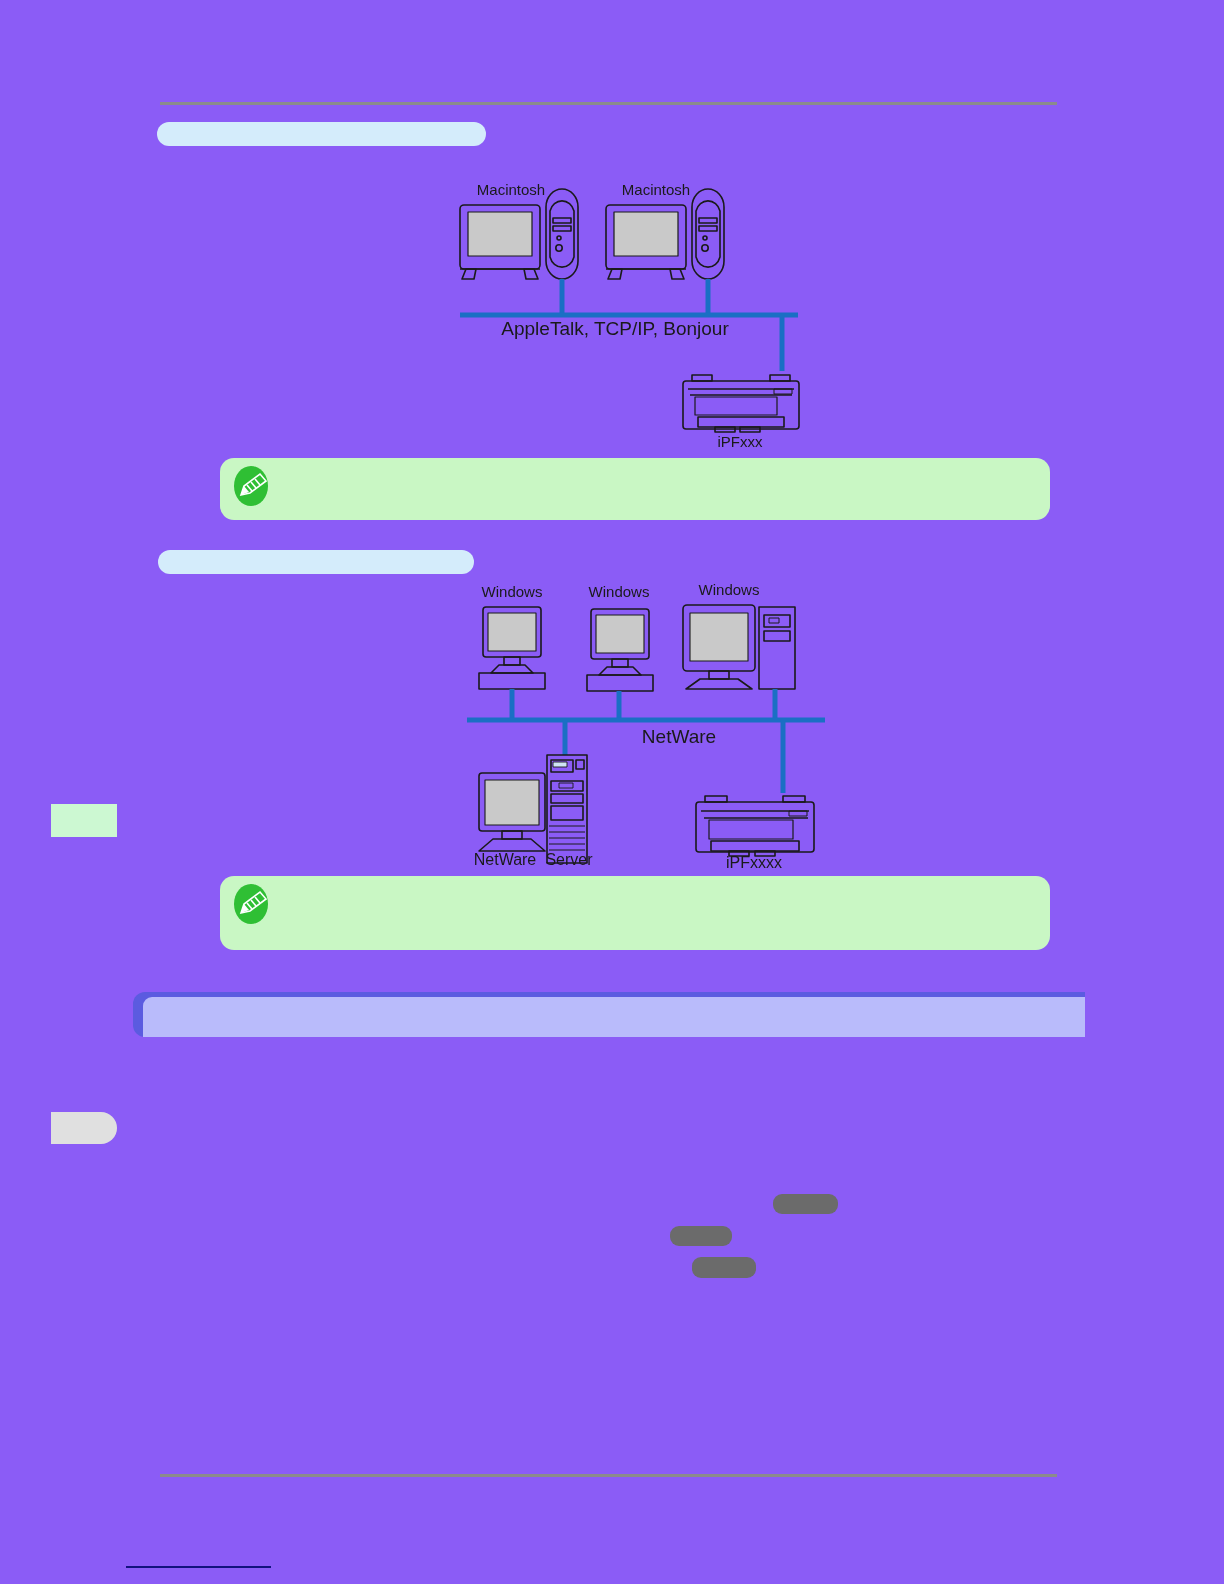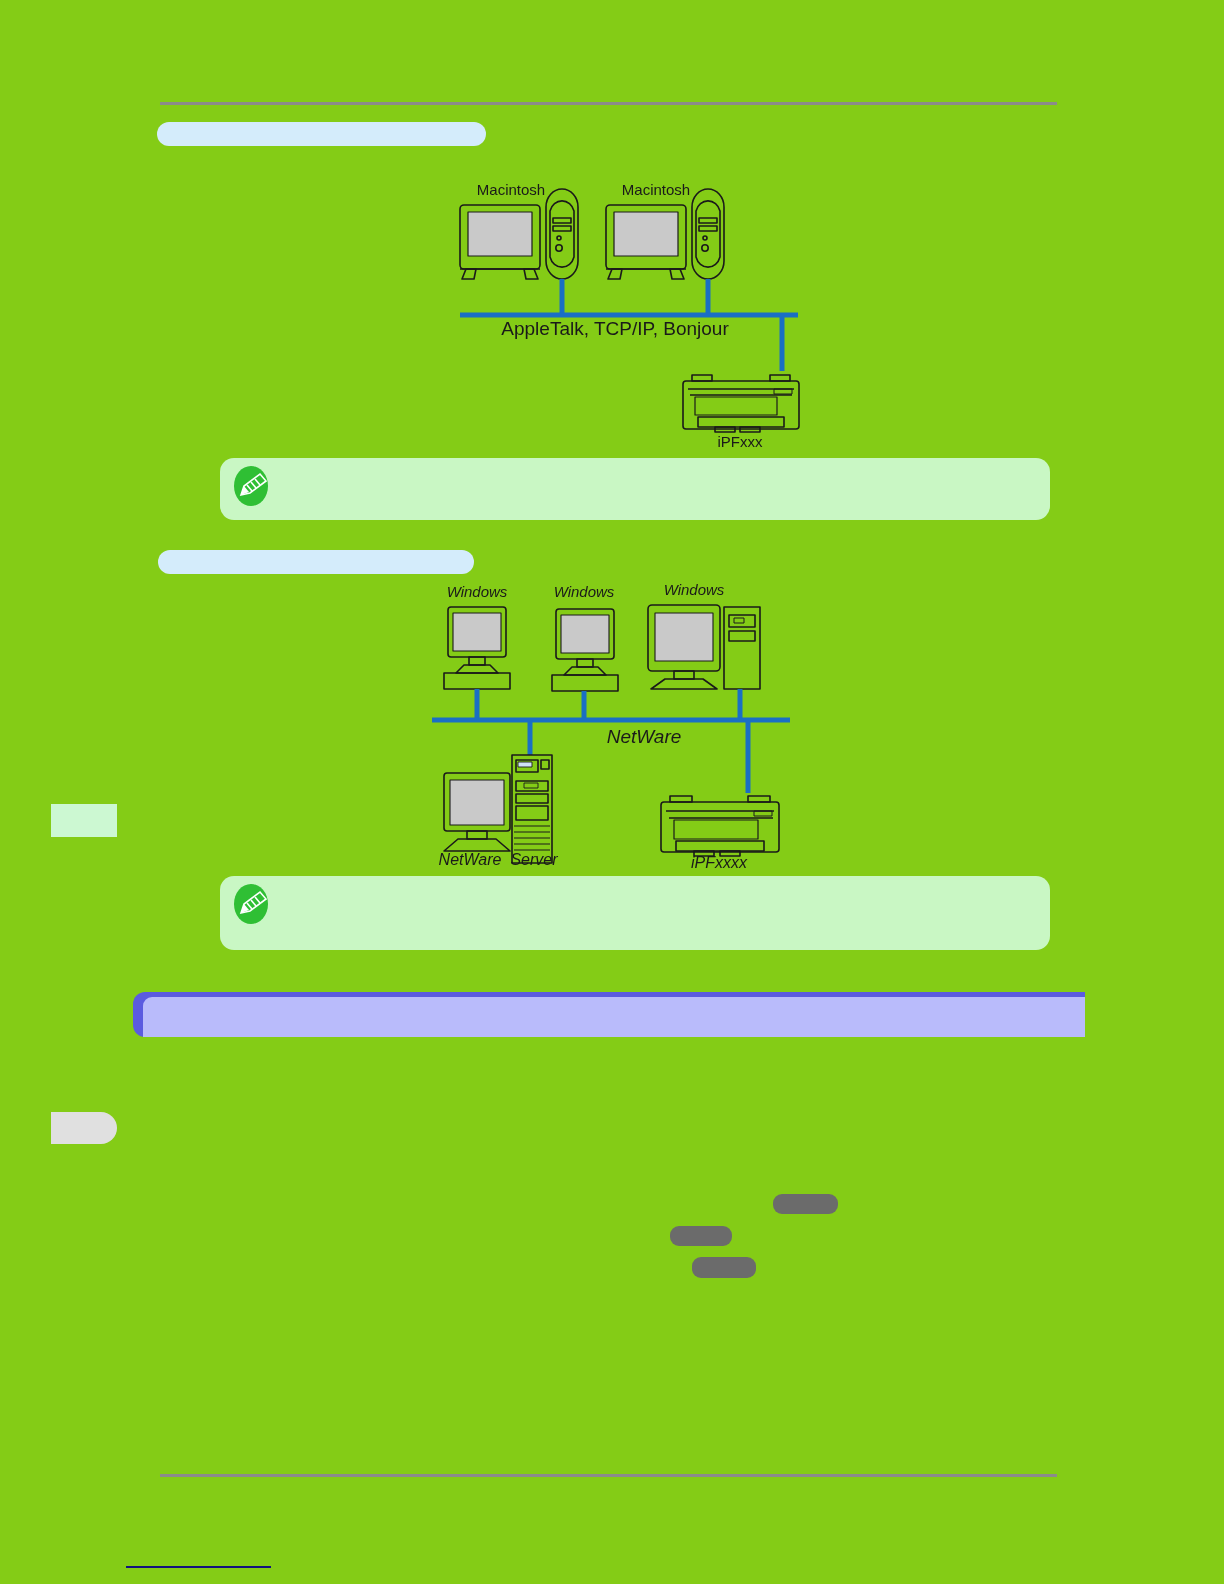--- a/index.html
+++ b/index.html
@@ -8,21 +8,21 @@
     background: #ffffff;
   }
   body {
     font-family: "Liberation Sans", sans-serif;
     -webkit-font-smoothing: antialiased;
   }
   #page {
     position: relative;
     width: 1224px;
     height: 1584px;
-    background: #84cc16;
+    background: #8b5cf6;
     overflow: hidden;
   }
 
   
   .rule-top {
     position: absolute;
     left: 160px;
     top: 102px;
     width: 897px;
     height: 3px;
@@ -125,21 +125,21 @@
   }
   #redact-1 { left: 773px; top: 1194px; width: 65px; height: 20px; }
   #redact-2 { left: 670px; top: 1226px; width: 62px; height: 20px; }
   #redact-3 { left: 692px; top: 1257px; width: 64px; height: 21px; }
 
   
   .diagram {
     position: absolute;
   }
   #diagram-mac { left: 440px; top: 175px; width: 370px; height: 275px; }
-  #diagram-netware { left: 412px; top: 575px; width: 400px; height: 295px; font-style: italic; }
+  #diagram-netware { left: 447px; top: 575px; width: 400px; height: 295px; }
   .diagram svg { display: block; }
 
   .dg-label {
     font-family: "Liberation Sans", sans-serif;
     fill: #1a1a1a;
   }
 </style>
 </head>
 <body>
 

